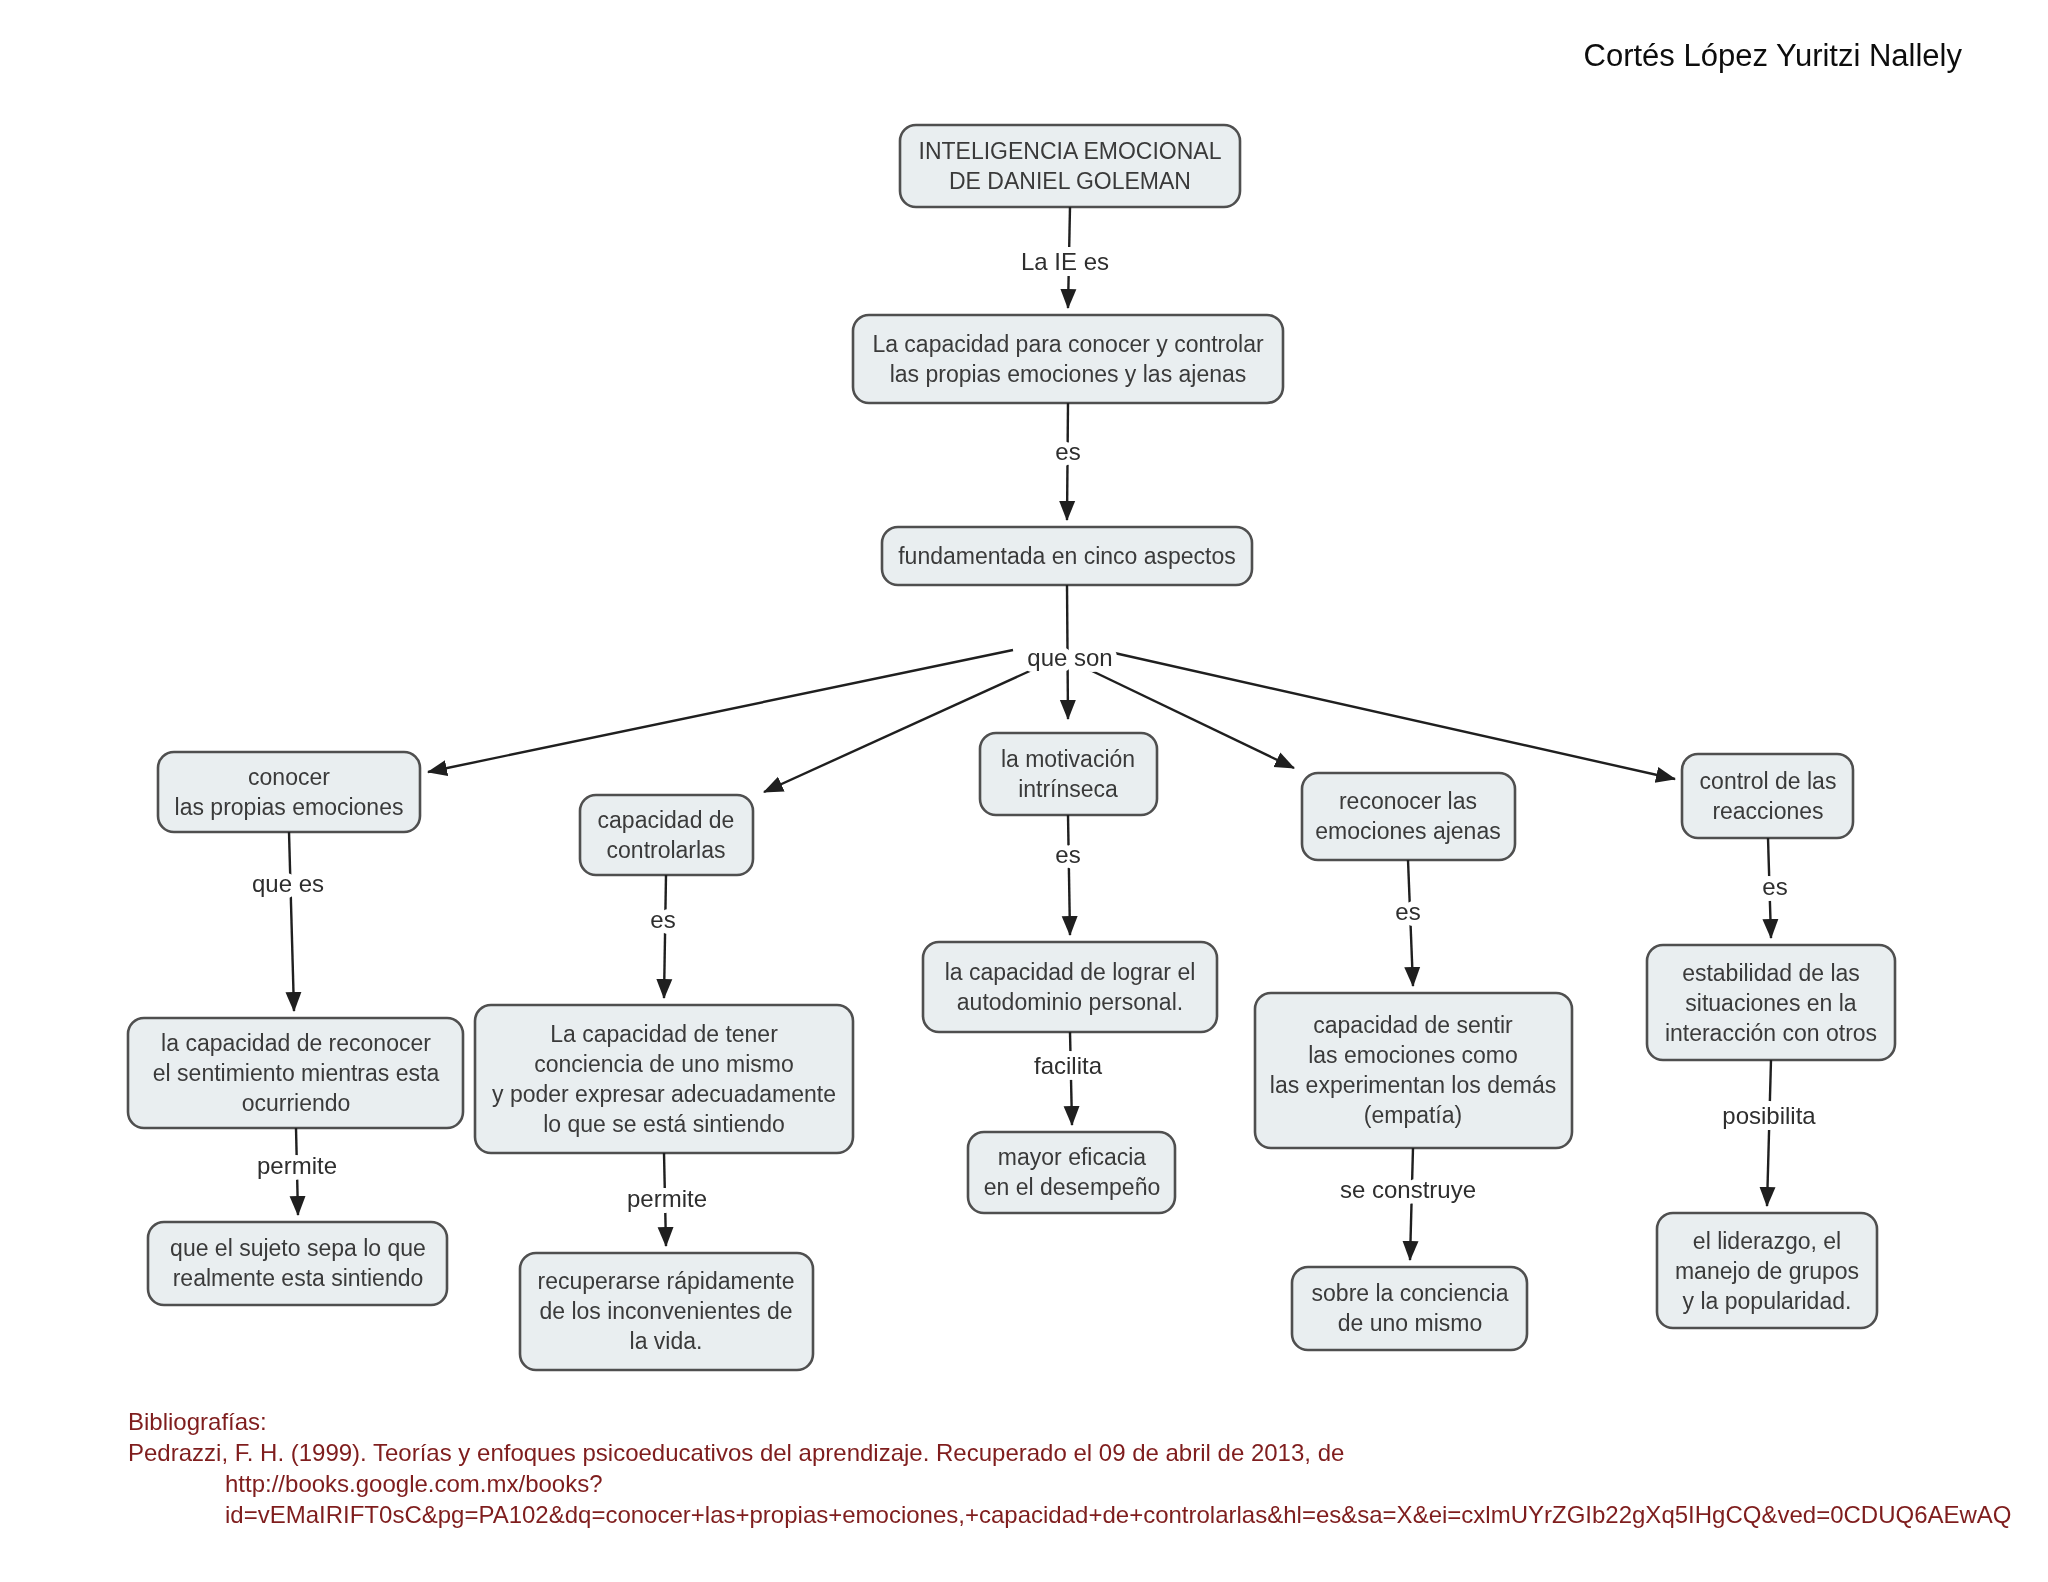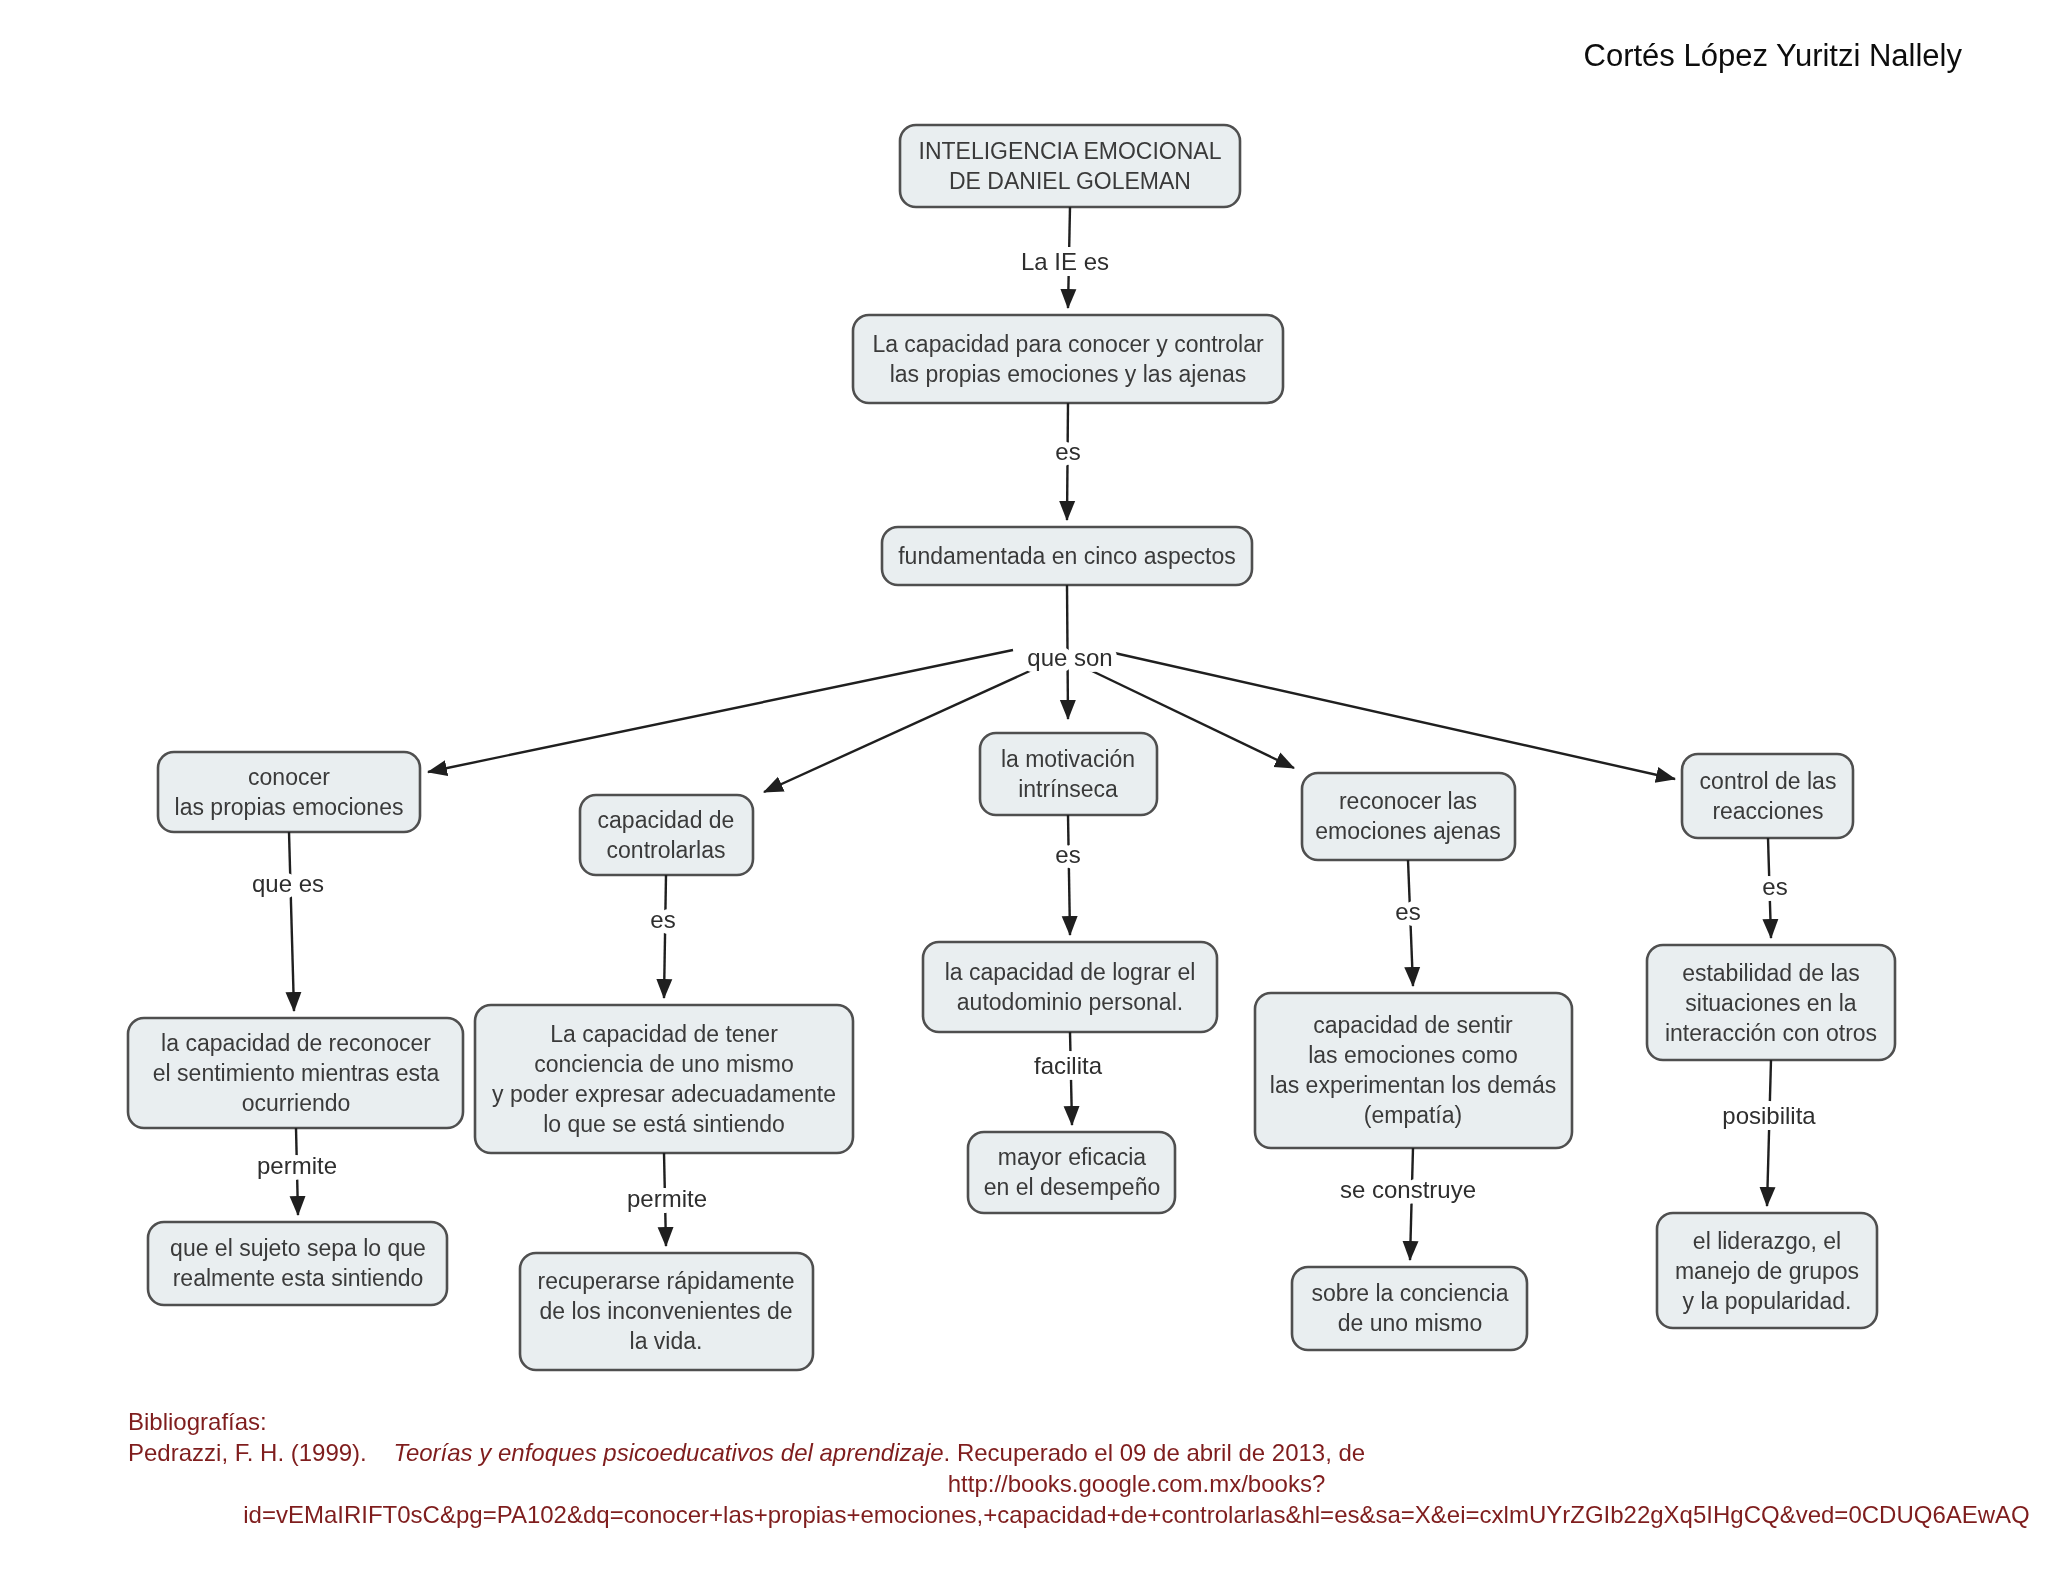--- a/index.html
+++ b/index.html
@@ -6,22 +6,22 @@
   body{width:2048px;height:1582px;position:relative;font-family:"Liberation Sans",sans-serif;overflow:hidden;}
   .page-header{position:absolute;top:36px;right:86px;text-align:left;font-size:31px;line-height:40px;color:#0d0d0d;}
   svg.map{position:absolute;left:0;top:0;}
   .node{fill:#e9eef0;stroke:#4f4f4f;stroke-width:2.6px;}
   .ntext{font-size:23px;fill:#3a3a3a;text-anchor:middle;font-family:"Liberation Sans",sans-serif;}
   .edge{stroke:#1f1f1f;stroke-width:2.4px;fill:none;}
   .elabel{font-size:24px;fill:#2e2e2e;text-anchor:middle;font-family:"Liberation Sans",sans-serif;
           paint-order:stroke;stroke:#ffffff;stroke-width:12px;stroke-linejoin:round;}
   .bibliography{position:absolute;left:128px;top:1406px;font-size:24px;line-height:31px;color:#7f1d1d;}
   .bibliography p{margin:0;}
-  .bib-url{margin-left:97px !important;text-align:center;}
-  .italic{font-style:italic;margin-left:20px;}
+  .bib-url{margin-left:97px !important;}
+  .italic{}
 </style>
 </head>
 <body>
 
 <div class="page-header">
   <div>Cortés López Yuritzi Nallely</div>
 </div>
 
 <svg class="map" width="2048" height="1582" viewBox="0 0 2048 1582">
   <defs>

